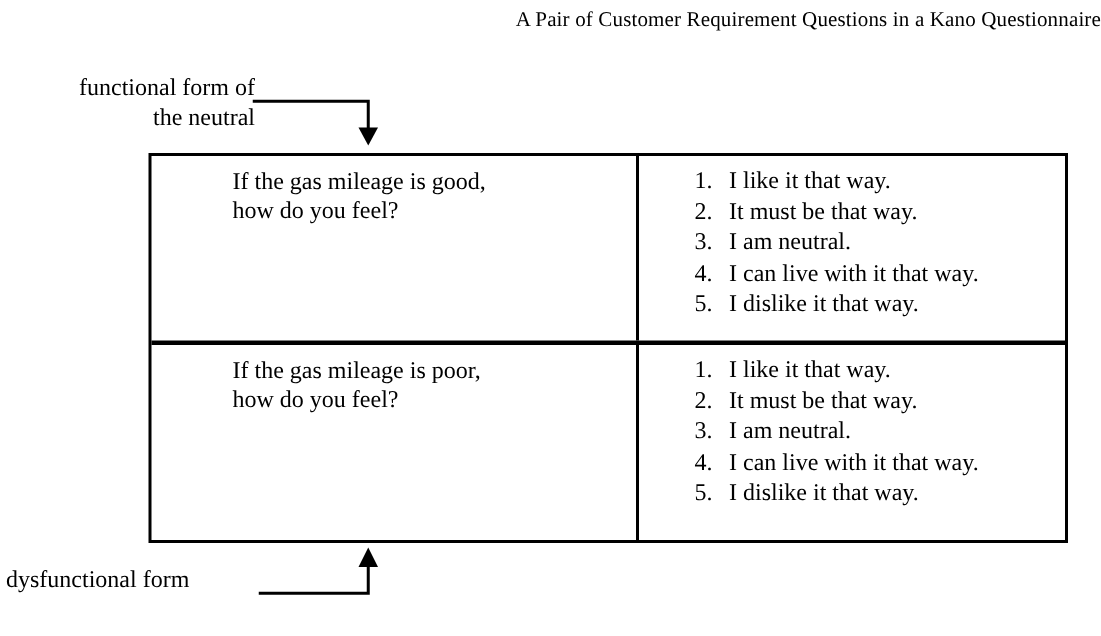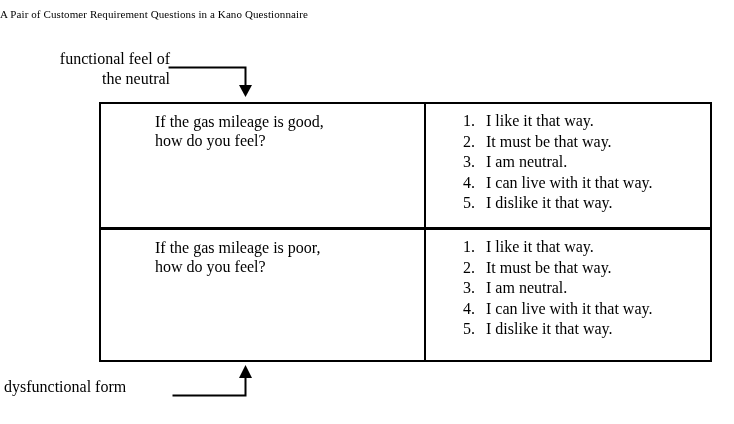--- a/index.html
+++ b/index.html
@@ -21,22 +21,22 @@
     position: absolute;
     inset: 0;
   }
 
   
   .figure-title {
     position: absolute;
     left: 0;
     top: 4px;
     width: 734px;
-    text-align: left;
-    font-size: 11px;
+    text-align: right;
+    font-size: 14px;
     line-height: 20px;
     letter-spacing: 0.1px;
     white-space: nowrap;
   }
 
   
   .callout-label {
     position: absolute;
     font-size: 16px;
     line-height: 20px;
@@ -129,21 +129,21 @@
   }
 </style>
 </head>
 <body>
 
 <div class="figure-root">
 
   <div class="figure-title">A Pair of Customer Requirement Questions in a Kano Questionnaire</div>
 
   <div class="callout-label callout-top">
-    <span class="cl-line">functional feel of</span>
+    <span class="cl-line">functional form of</span>
     <span class="cl-line">the neutral</span>
   </div>
 
   <div class="callout-label callout-bottom">
     <span class="cl-line">dysfunctional form</span>
   </div>
 
   <svg class="leader-svg" viewBox="0 0 734 424">
 
     <g>

